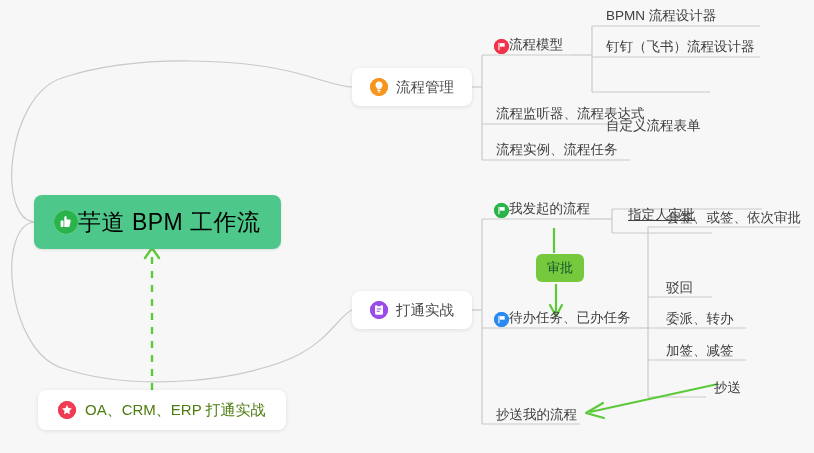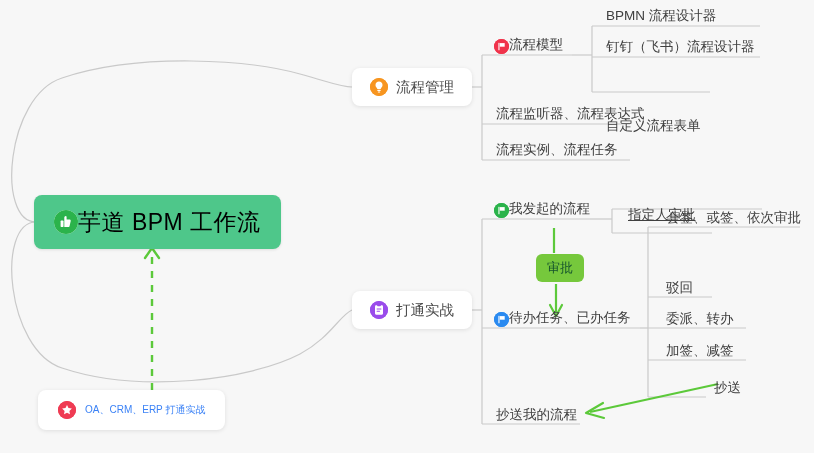--- a/index.html
+++ b/index.html
@@ -62,22 +62,22 @@
   .card-label {
     color: #4a4a4a;
     font-size: 14.5px;
     margin-left: 8px;
   }
   .note-node {
     height: 40px;
     padding: 0 20px;
   }
   .note-label {
-    color: #3b82f6;
-    font-size: 10px;
+    color: #4d7c0f;
+    font-size: 15px;
     margin-left: 9px;
   }
 
   
   .leaf-node {
     font-size: 13.5px;
     color: #404040;
     padding: 0 6px 0 6px;
     height: 26px;
     align-items: flex-end;

